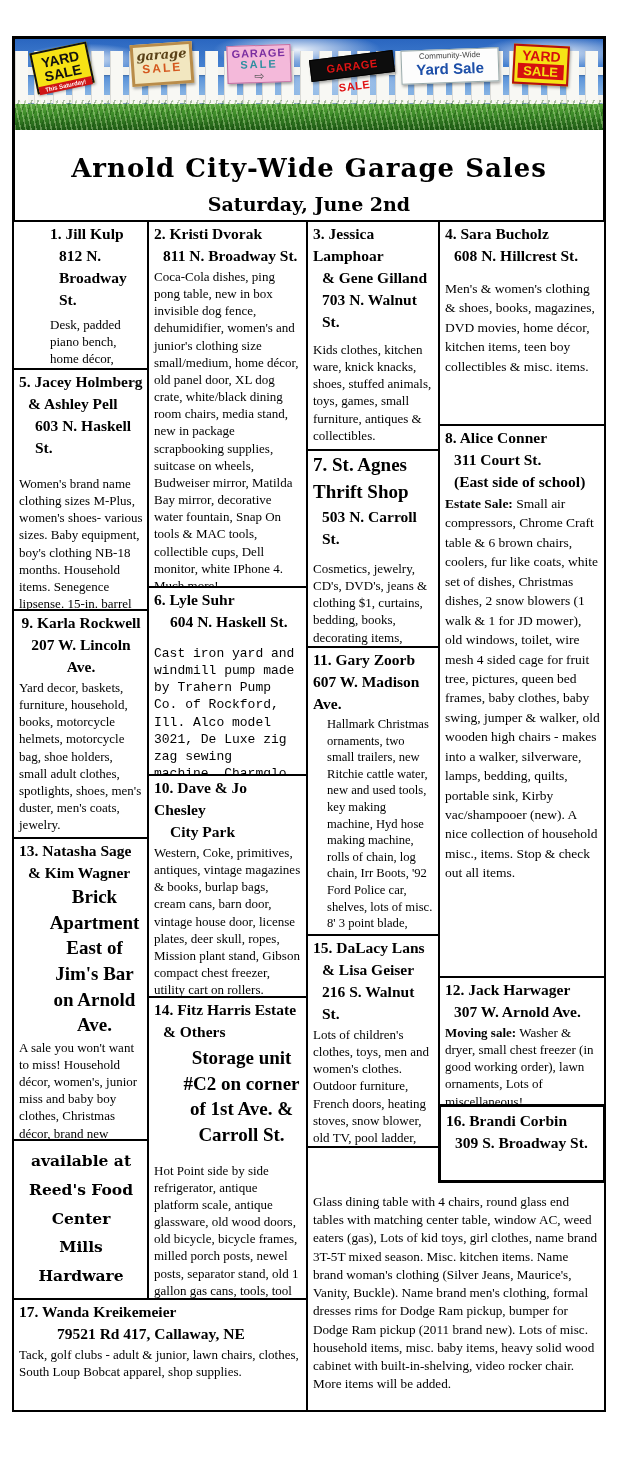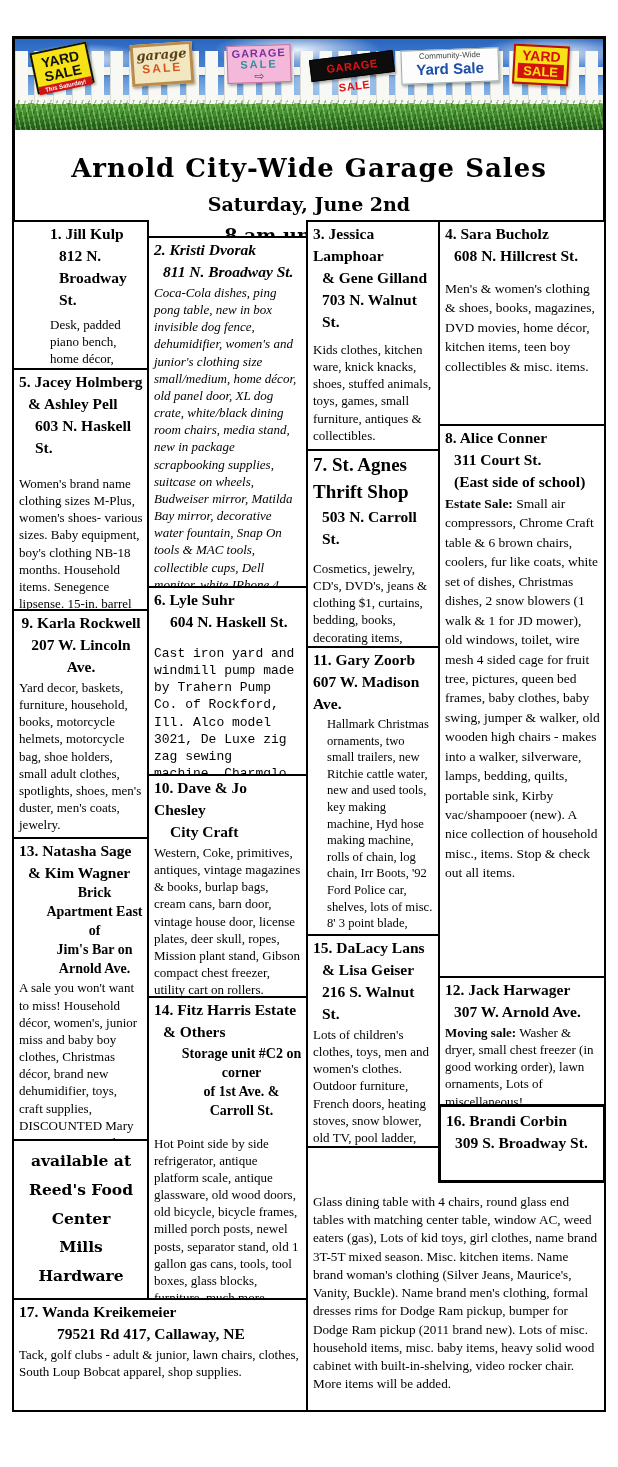--- a/index.html
+++ b/index.html
@@ -61,21 +61,21 @@
   .titleblock { position:absolute; left:12px; top:132px; width:594px; text-align:center;
                 font-family:"DejaVu Serif", serif;margin-top:21px; }
   .t1 { font-size:26px; font-weight:bold; letter-spacing:1px; }
   .t2 { font-size:19px; font-weight:bold; margin-top:10px; }
   .t3 { font-size:19px; font-weight:bold; margin-top:9px; }
 
   
   .cell { position:absolute; box-sizing:border-box; border:2.5px solid #000; background:#fff;
           padding:1px 4px 2px 5px; overflow:hidden; }
   .h  { font-weight:bold; font-size:15.5px; line-height:1.42; }
-  .h3 { font-weight:bold; font-size:14px;  line-height:1.35;margin-left:27px; }
+  .h3 { font-weight:bold; font-size:19px;  line-height:1.35;margin-left:27px; }
   .i1 { padding-left:9px; }
   .i2 { padding-left:16px; }
   .c  { text-align:center; }
   .d  { font-size:13px; line-height:1.32; margin-top:5px; }
   .d-tight { margin-top:1px; }
   .d-lg { font-size:13.5px; line-height:1.44; }
   .maps { display:flex; flex-direction:column; justify-content:center; text-align:center;
           font-family:"DejaVu Serif", serif; font-weight:bold; font-size:15.5px; line-height:1.85; }
   .cell-16h { border-width:3px; z-index:2; padding-top:3px; }
   .cell-16b { z-index:1; padding-top:44px; }
@@ -151,33 +151,33 @@
     <div class="h3 c">Jim's Bar on Arnold Ave.</div>
     <div class="d d-tight">A sale you won't want to miss! Household décor, women's, junior miss and baby boy clothes, Christmas décor, brand new dehumidifier, toys, craft supplies, DISCOUNTED Mary Kay inventory and many misc. items.</div>
   </div>
   <div class="cell maps" style="left:12px;top:1139px;width:137px;height:161px;">
     <div>Maps available at</div>
     <div>Reed's Food Center</div>
     <div>Mills Hardware</div>
     <div>Mighty Mart</div>
   </div>
 
-  <div class="cell" style="left:147px;top:236px;width:161px;height:368px;font-style:italic;">
+  <div class="cell" style="left:147px;top:220px;width:161px;height:368px;">
     <div class="h">2. Kristi Dvorak</div>
     <div class="h i1">811 N. Broadway St.</div>
     <div class="d d-tight">Coca-Cola dishes, ping pong table, new in box invisible dog fence, dehumidifier, women's and junior's clothing size small/medium, home décor, old panel door, XL dog crate, white/black dining room chairs, media stand, new in package scrapbooking supplies, suitcase on wheels, Budweiser mirror, Matilda Bay mirror, decorative water fountain, Snap On tools &amp; MAC tools, collectible cups, Dell monitor, white IPhone 4. Much more!.</div>
   </div>
   <div class="cell" style="left:147px;top:586px;width:161px;height:190px;">
     <div class="h">6. Lyle Suhr</div>
     <div class="h i2">604 N. Haskell St.</div>
     <div class="d" style="margin-top:12px;font-family:Liberation Mono, monospace;">Cast iron yard and windmill pump made by Trahern Pump Co. of Rockford, Ill.  Alco model 3021, De Luxe zig zag sewing machine. Charmglo electric barbecue grill.</div>
   </div>
   <div class="cell" style="left:147px;top:774px;width:161px;height:224px;">
     <div class="h">10. Dave &amp; Jo Chesley</div>
-    <div class="h i2">City Craft</div>
+    <div class="h i2">City Park</div>
     <div class="d d-tight">Western, Coke, primitives, antiques, vintage magazines &amp; books, burlap bags, cream cans, barn door, vintage house door, license plates, deer skull, ropes, Mission plant stand, Gibson compact chest freezer, utility cart on rollers.</div>
   </div>
   <div class="cell" style="left:147px;top:996px;width:161px;height:304px;">
     <div class="h">14. Fitz Harris Estate</div>
     <div class="h i1">&amp; Others</div>
     <div class="h3 c" style="margin-top:2px;">Storage unit #C2 on corner</div>
     <div class="h3 c">of 1st Ave. &amp; Carroll St.</div>
     <div class="d" style="margin-top:14px;">Hot Point side by side refrigerator, antique platform scale, antique glassware, old wood doors, old bicycle, bicycle frames, milled porch posts, newel posts, separator stand, old 1 gallon gas cans, tools, tool boxes, glass blocks, furniture, much more.</div>
   </div>
 

